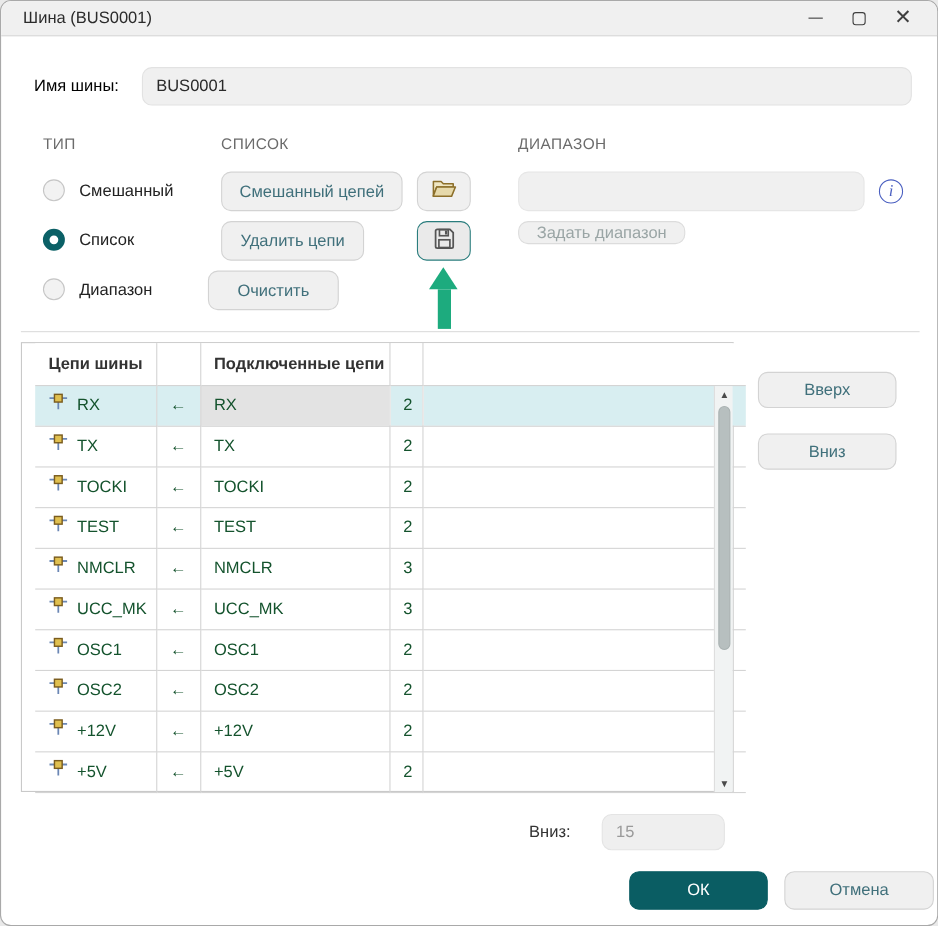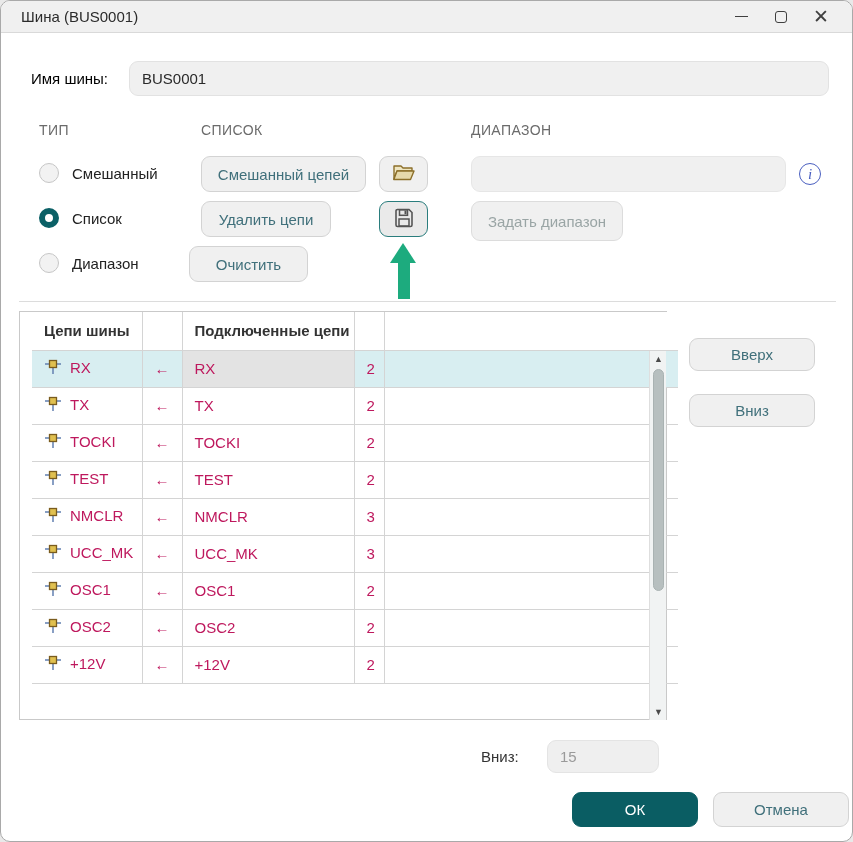--- a/index.html
+++ b/index.html
@@ -41,21 +41,21 @@
   .btn{
     display:flex;align-items:center;justify-content:center;background:#f0f0f0;
     border:1px solid #d3d3d3;border-radius:9px;font-size:15px;color:#40707b;cursor:default;
   }
   .btn.disabled{color:#9aa5a5;border-color:#dcdcdc;}
   #btn-add{position:absolute;left:200px;top:155px;width:165px;height:36px;}
   #btn-del{position:absolute;left:200px;top:200px;width:130px;height:36px;}
   #btn-clr{position:absolute;left:188px;top:245px;width:119px;height:36px;}
   #btn-open{position:absolute;left:378px;top:155px;width:49px;height:36px;}
   #btn-save{position:absolute;left:378px;top:200px;width:49px;height:36px;border:1.6px solid #2a7d7d;background:#eaeaea;}
-  #btn-setrange{position:absolute;left:470px;top:200px;width:152px;height:40px;}
+  #btn-setrange{position:absolute;left:470px;top:200px;width:152px;height:21px;}
   #btn-up{position:absolute;left:688px;top:337px;width:126px;height:33px;}
   #btn-down{position:absolute;left:688px;top:393px;width:126px;height:33px;}
   #btn-ok{position:absolute;left:571px;top:791px;width:126px;height:35px;background:#0a5d63;border:1px solid #0a5d63;color:#fff;font-weight:normal;}
   #btn-cancel{position:absolute;left:712px;top:791px;width:136px;height:35px;}
   
   .range-input{
     position:absolute;left:470px;top:155px;width:315px;height:36px;background:#f0f0f0;
     border:1px solid #e6e6e6;border-radius:9px;padding:0 12px;font-size:15px;color:#444;outline:none;
   }
   .info-icon{
@@ -76,21 +76,21 @@
   .table-wrap{
     position:absolute;left:18px;top:310px;width:648px;height:409px;
     border:1px solid #c9c9c9;background:#fff;padding-left:12px;
   }
   table.nets{border-collapse:collapse;table-layout:fixed;width:646px;}
   table.nets th,table.nets td{
     border-right:1px solid #d4d4d4;border-bottom:1px solid #d4d4d4;
     font-size:15px;padding:0 0 0 12px;text-align:left;overflow:hidden;white-space:nowrap;
   }
   table.nets th{height:38px;color:#333;font-weight:bold;background:#fff;}
-  table.nets td{height:37px;color:#be185d;}
+  table.nets td{height:37px;color:#14532d;}
   table.nets th:last-child,table.nets td:last-child{border-right:none;}
   col.c1{width:110px;}col.c2{width:40px;}col.c3{width:172px;}col.c4{width:30px;}col.c5{width:294px;}
   td.c2{text-align:center;padding:0;color:#333;}
   tr.selected td{background:#d8eef1;}
   tr.selected td.c3{background:#e3e3e3;}
   .pin-ico{display:inline-block;vertical-align:middle;margin-right:8px;margin-top:-3px;}
   
   .vscroll{
     position:absolute;right:0;top:39px;width:17px;height:369px;background:#f1f3f3;
     border-left:1px solid #dedede;
@@ -343,20 +343,35 @@
             <rect x="5.5" y="1.5" width="7" height="7" fill="#e0c050" stroke="#7a5c1e" stroke-width="1.3"></rect>
           </svg>
         </span><span>+12V</span>
       </td>
       <td class="c2">←</td>
       <td class="c3">+12V</td>
       <td class="c4">2</td>
       <td class="c5"></td>
     </tr>
 
+    <tr>
+      <td class="c1">
+        <span class="pin-ico">
+          <svg width="18" height="16" viewBox="0 0 18 16">
+            <line x1="1" y1="5" x2="17" y2="5" stroke="#6b87b5" stroke-width="1.6"></line>
+            <line x1="9" y1="6" x2="9" y2="15" stroke="#6b87b5" stroke-width="1.6"></line>
+            <rect x="5.5" y="1.5" width="7" height="7" fill="#e0c050" stroke="#7a5c1e" stroke-width="1.3"></rect>
+          </svg>
+        </span><span>+5V</span>
+      </td>
+      <td class="c2">←</td>
+      <td class="c3">+5V</td>
+      <td class="c4">2</td>
+      <td class="c5"></td>
+    </tr>
   </tbody>
     </table>
     <div class="vscroll">
       <div class="s-arrow s-up">▲</div>
       <div class="thumb"></div>
       <div class="s-arrow s-down">▼</div>
     </div>
   </div>
 
   <div class="btn" id="btn-up">Вверх</div>

